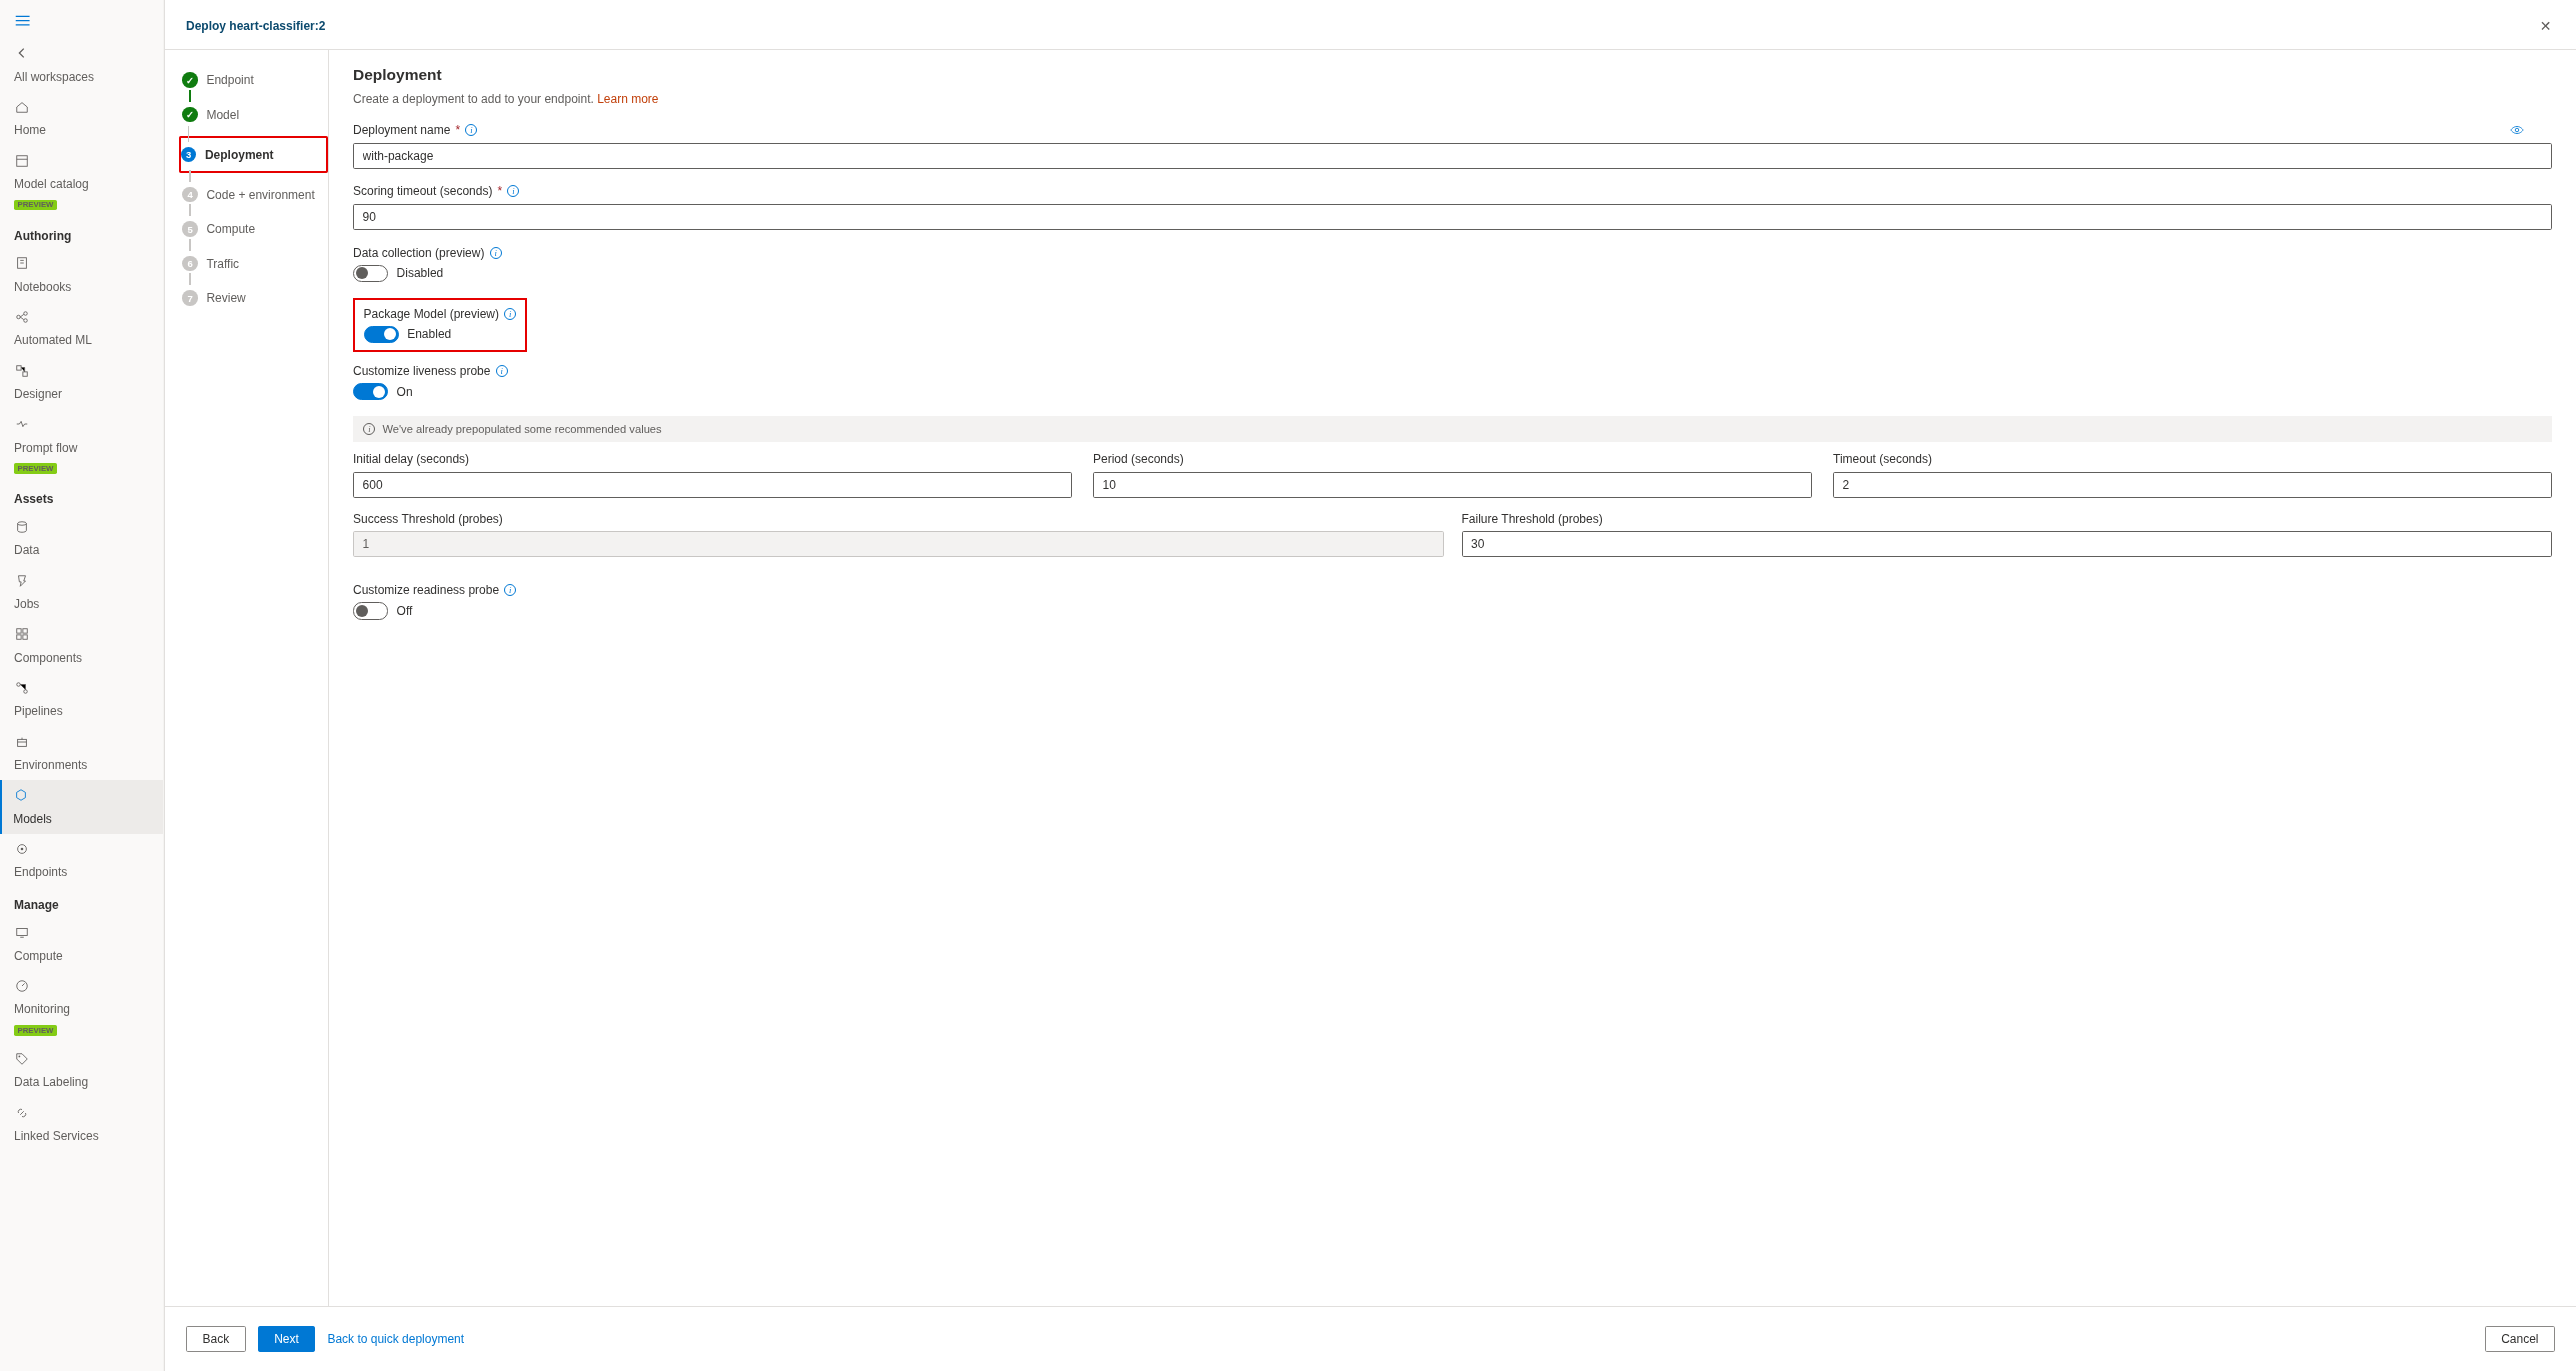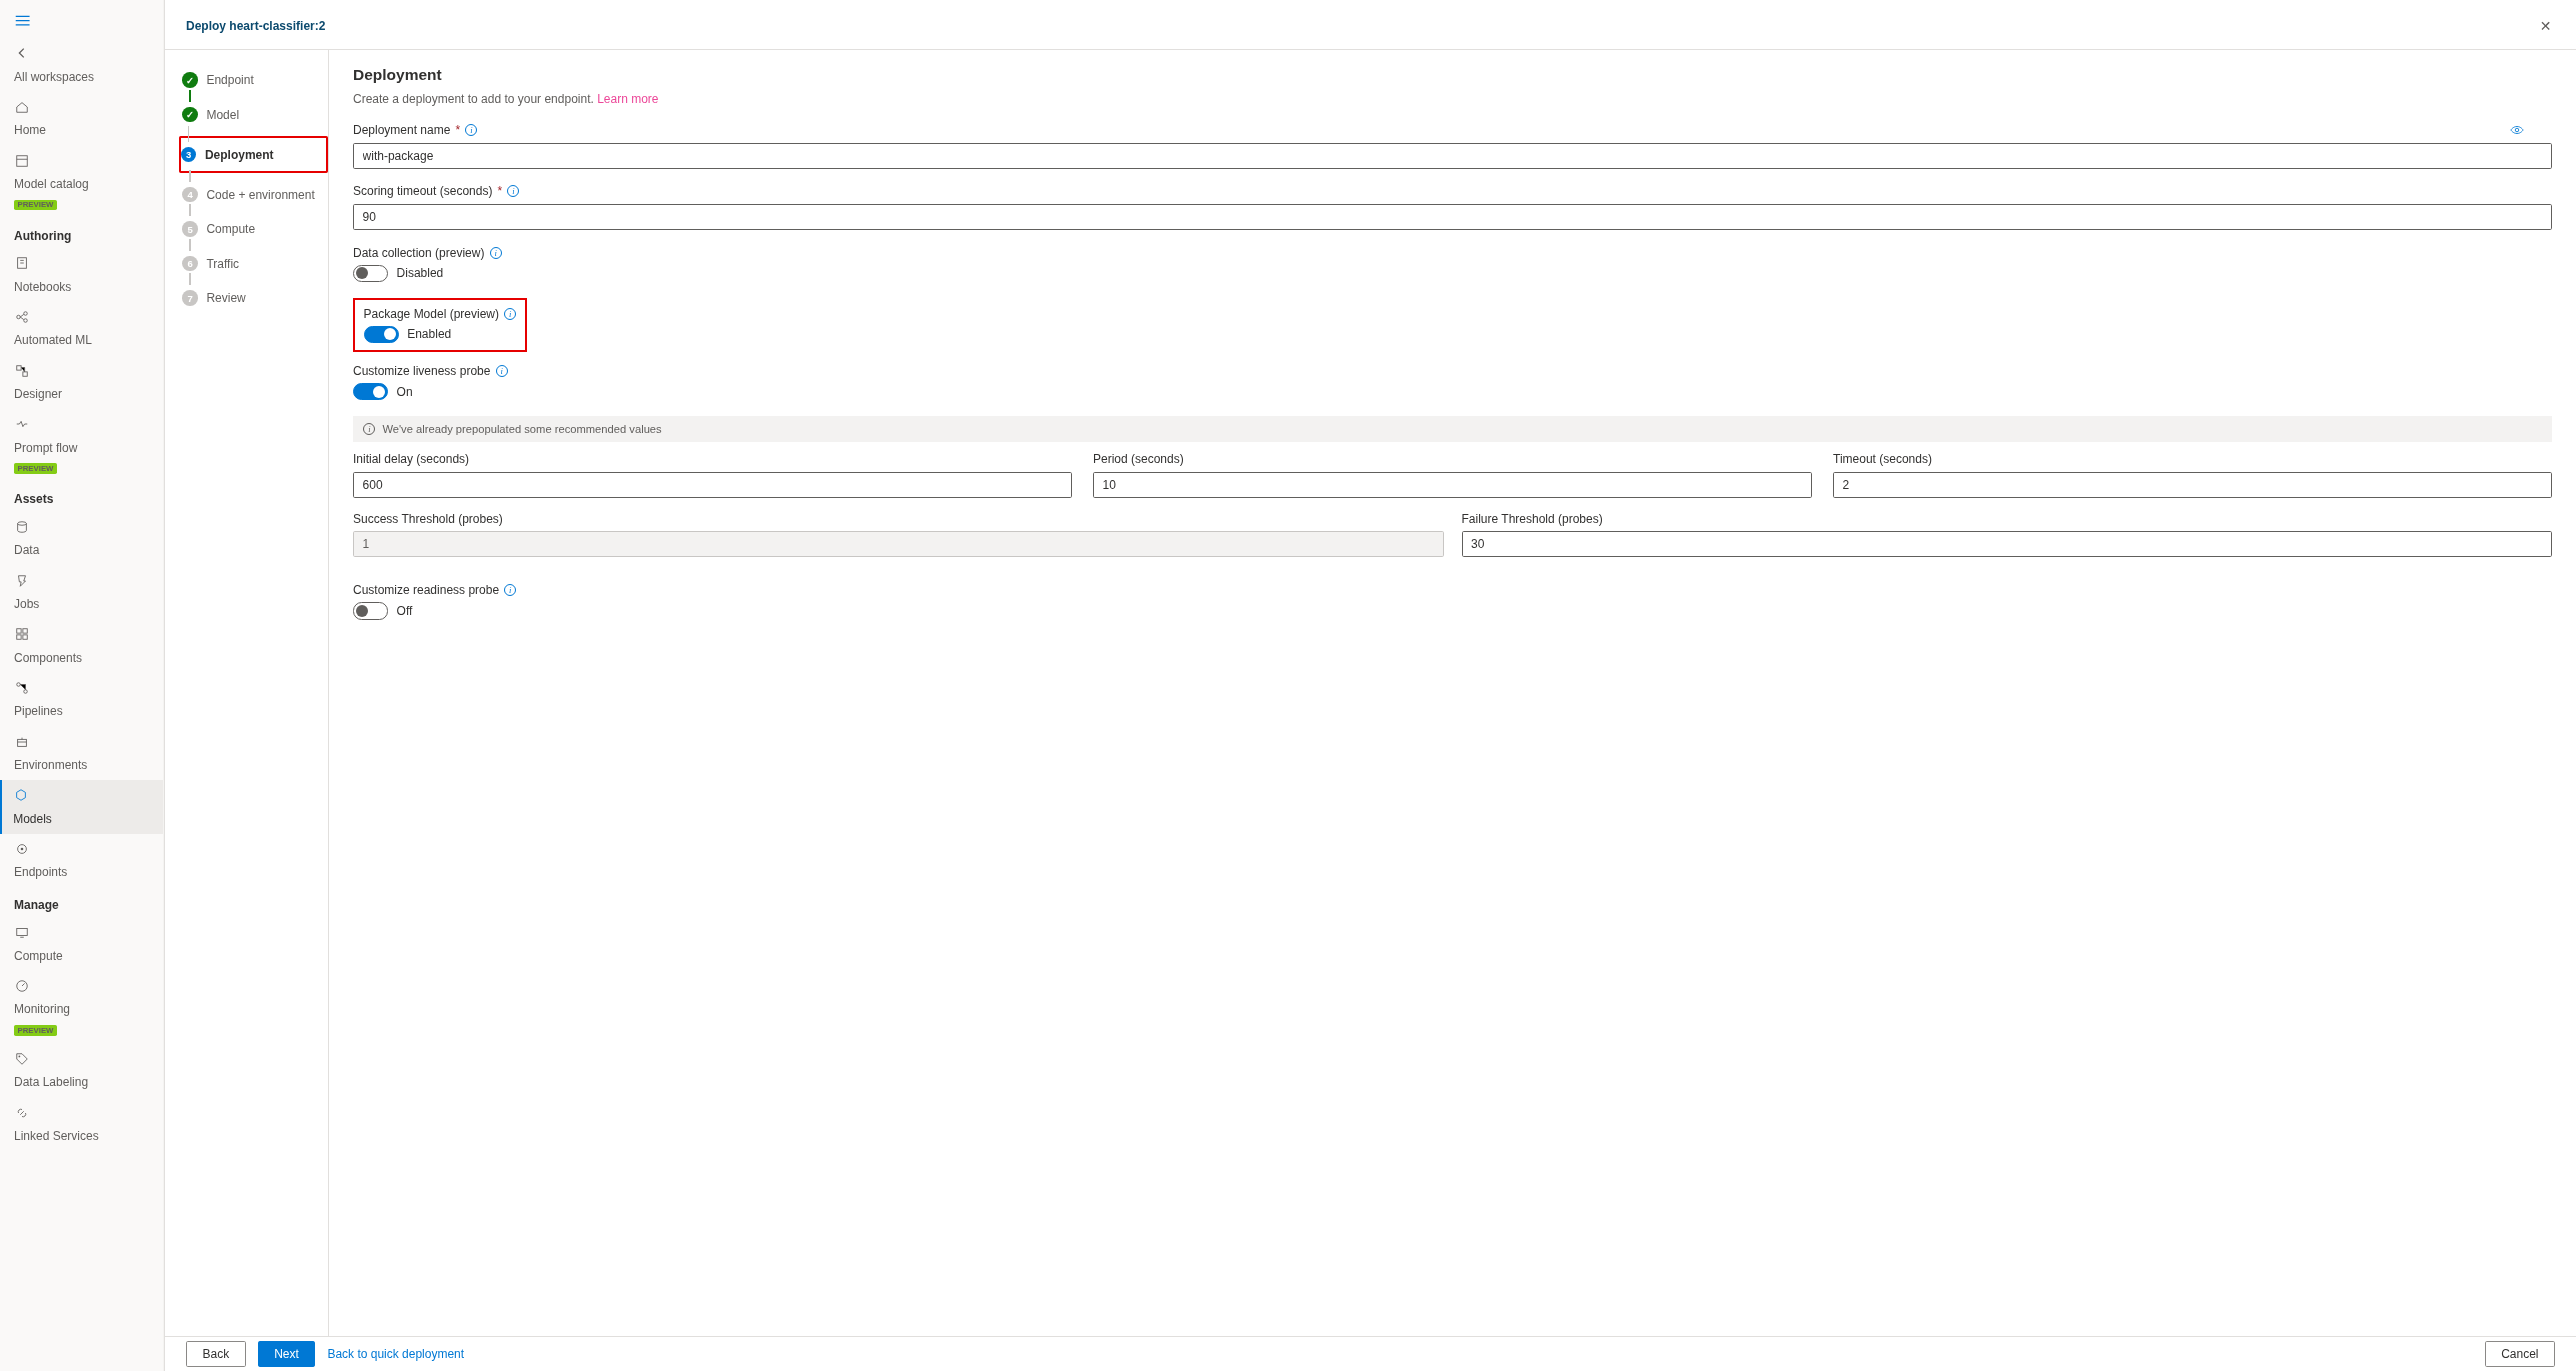--- a/index.html
+++ b/index.html
@@ -150,21 +150,21 @@
   }
   .form-area h2 {
     font-size: 15.5px;
     font-weight: 600;
     margin-bottom: 8.6px;
   }
   .form-desc {
     color: #605e5c;
     margin-bottom: 17.3px;
   }
-  .form-desc a { color: #ec4899; text-decoration: none; cursor:pointer;margin-top:8px; }
+  .form-desc a { color: #c2410c; text-decoration: none; cursor:pointer;margin-top:8px; }
 
   .field-label {
     font-size: 12px;
     color: #323130;
     margin-bottom: 5.2px;
     display: flex;
     align-items: center;
     gap: 5.2px;
   }
   .req { color: #a4262c; }
@@ -230,21 +230,21 @@
   }
   .info-banner .ic { font-style:italic; font-family:serif; border:0.9px solid #605e5c; width:12px;height:12px;border-radius:50%; display:inline-flex;align-items:center;justify-content:center; font-size:8.6px;}
 
   .grid-3 { display:grid; grid-template-columns: repeat(3, 1fr); gap: 21px; margin-bottom:5.2px;}
   .grid-2 { display:grid; grid-template-columns: 1fr 1fr; gap: 18px; margin-bottom:5.2px;}
   .grid-3 .text-input, .grid-2 .text-input { margin-bottom: 8.6px; }
 
   
   .panel-footer {
     border-top: 0.9px solid #e1dfdd;
-    padding: 4px 21px;
+    padding: 19px 21px;
     display:flex;
     align-items:center;
     gap: 12px;
     background:#fff;
   }
   .btn {
     padding: 5.2px 15.5px;
     font-size: 12px;
     border-radius: 1.7px;
     cursor: pointer;

